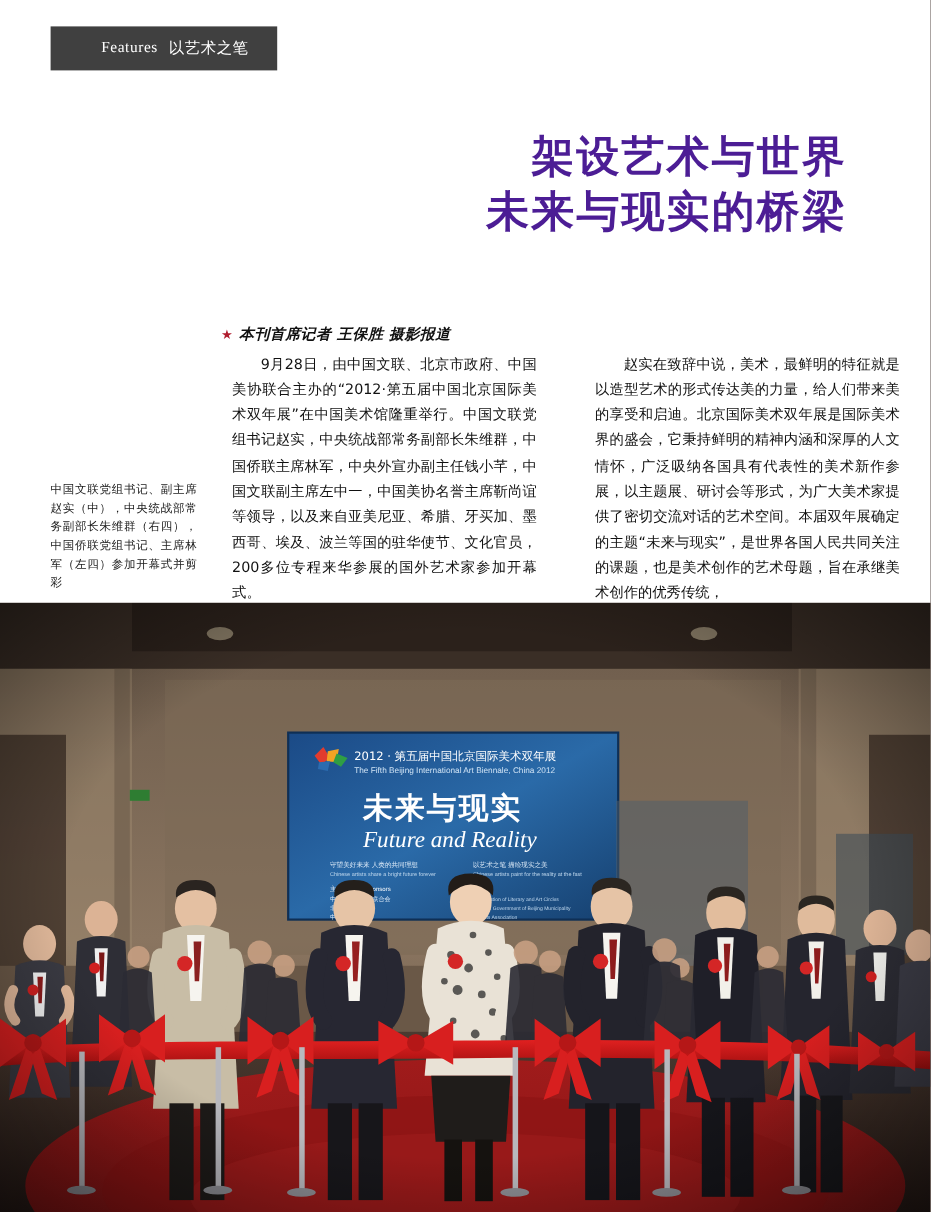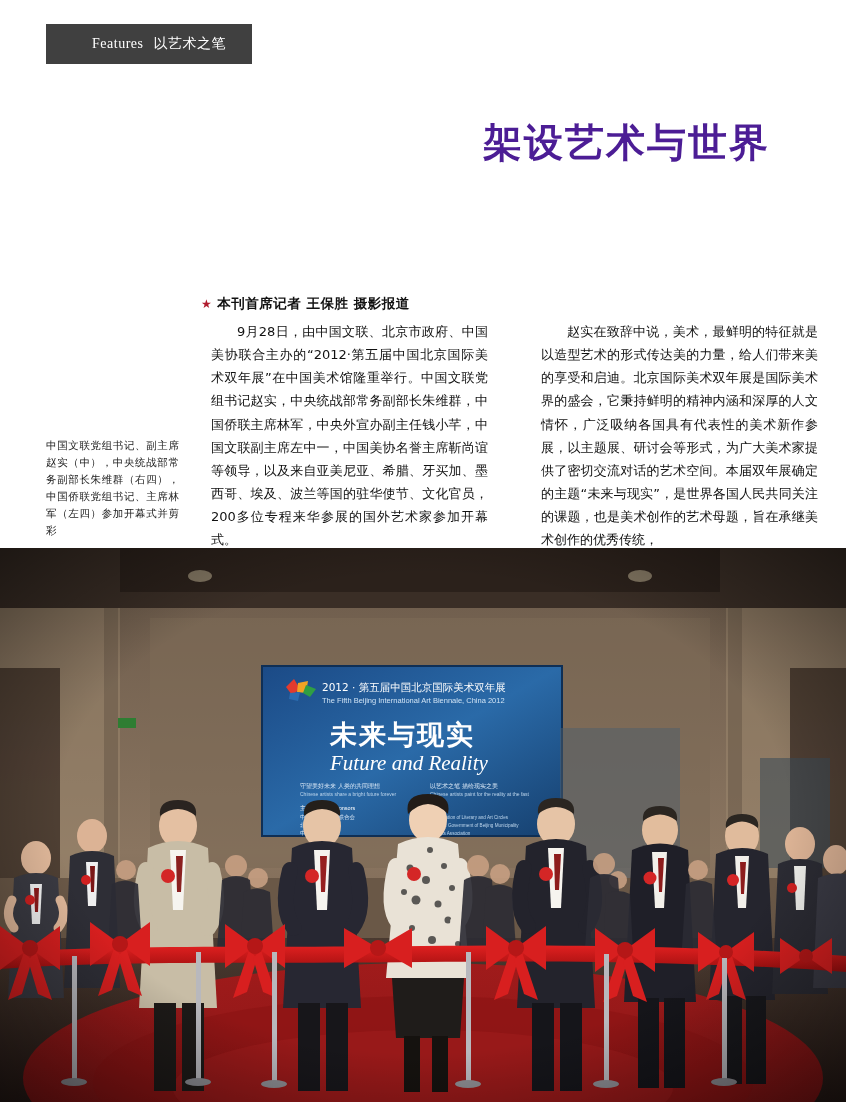--- a/index.html
+++ b/index.html
@@ -72,20 +72,21 @@
   
   .byline {
     position: absolute;
     left: 201px;
     top: 295px;
     font-family: "DejaVu Sans", sans-serif;
     font-size: 13.5px;
     font-weight: bold;
     color: #111;
     letter-spacing: 0.5px;
+    font-style: italic;
   }
   .byline .star {
     color: #b01c2e;
     font-size: 12px;
     margin-right: 5px;
   }
 
   
   .col {
     position: absolute;
@@ -141,20 +142,21 @@
 </head>
 <body>
 
 <div class="section-tag">
   <span class="en">Features</span>
   <span class="cn">以艺术之笔</span>
 </div>
 
 <div class="title-block">
   <div class="title-line1">架设艺术与世界</div>
+  <div class="title-line2">未来与现实的桥梁</div>
 </div>
 
 <div class="byline">
   <span class="star">★</span><span>本刊首席记者 王保胜 摄影报道</span>
 </div>
 
 <div class="col col-left">
   <p class="indent">9月28日，由中国文联、北京市政府、中国美协联合主办的“2012·第五届中国北京国际美术双年展”在中国美术馆隆重举行。中国文联党组书记赵实，中央统战部常务副部长朱维群，中国侨联主席林军，中央外宣办副主任钱小芊，中国文联副主席左中一，中国美协名誉主席靳尚谊等领导，以及来自亚美尼亚、希腊、牙买加、墨西哥、埃及、波兰等国的驻华使节、文化官员，200多位专程来华参展的国外艺术家参加开幕式。</p>
 </div>
 <div class="col col-right">

